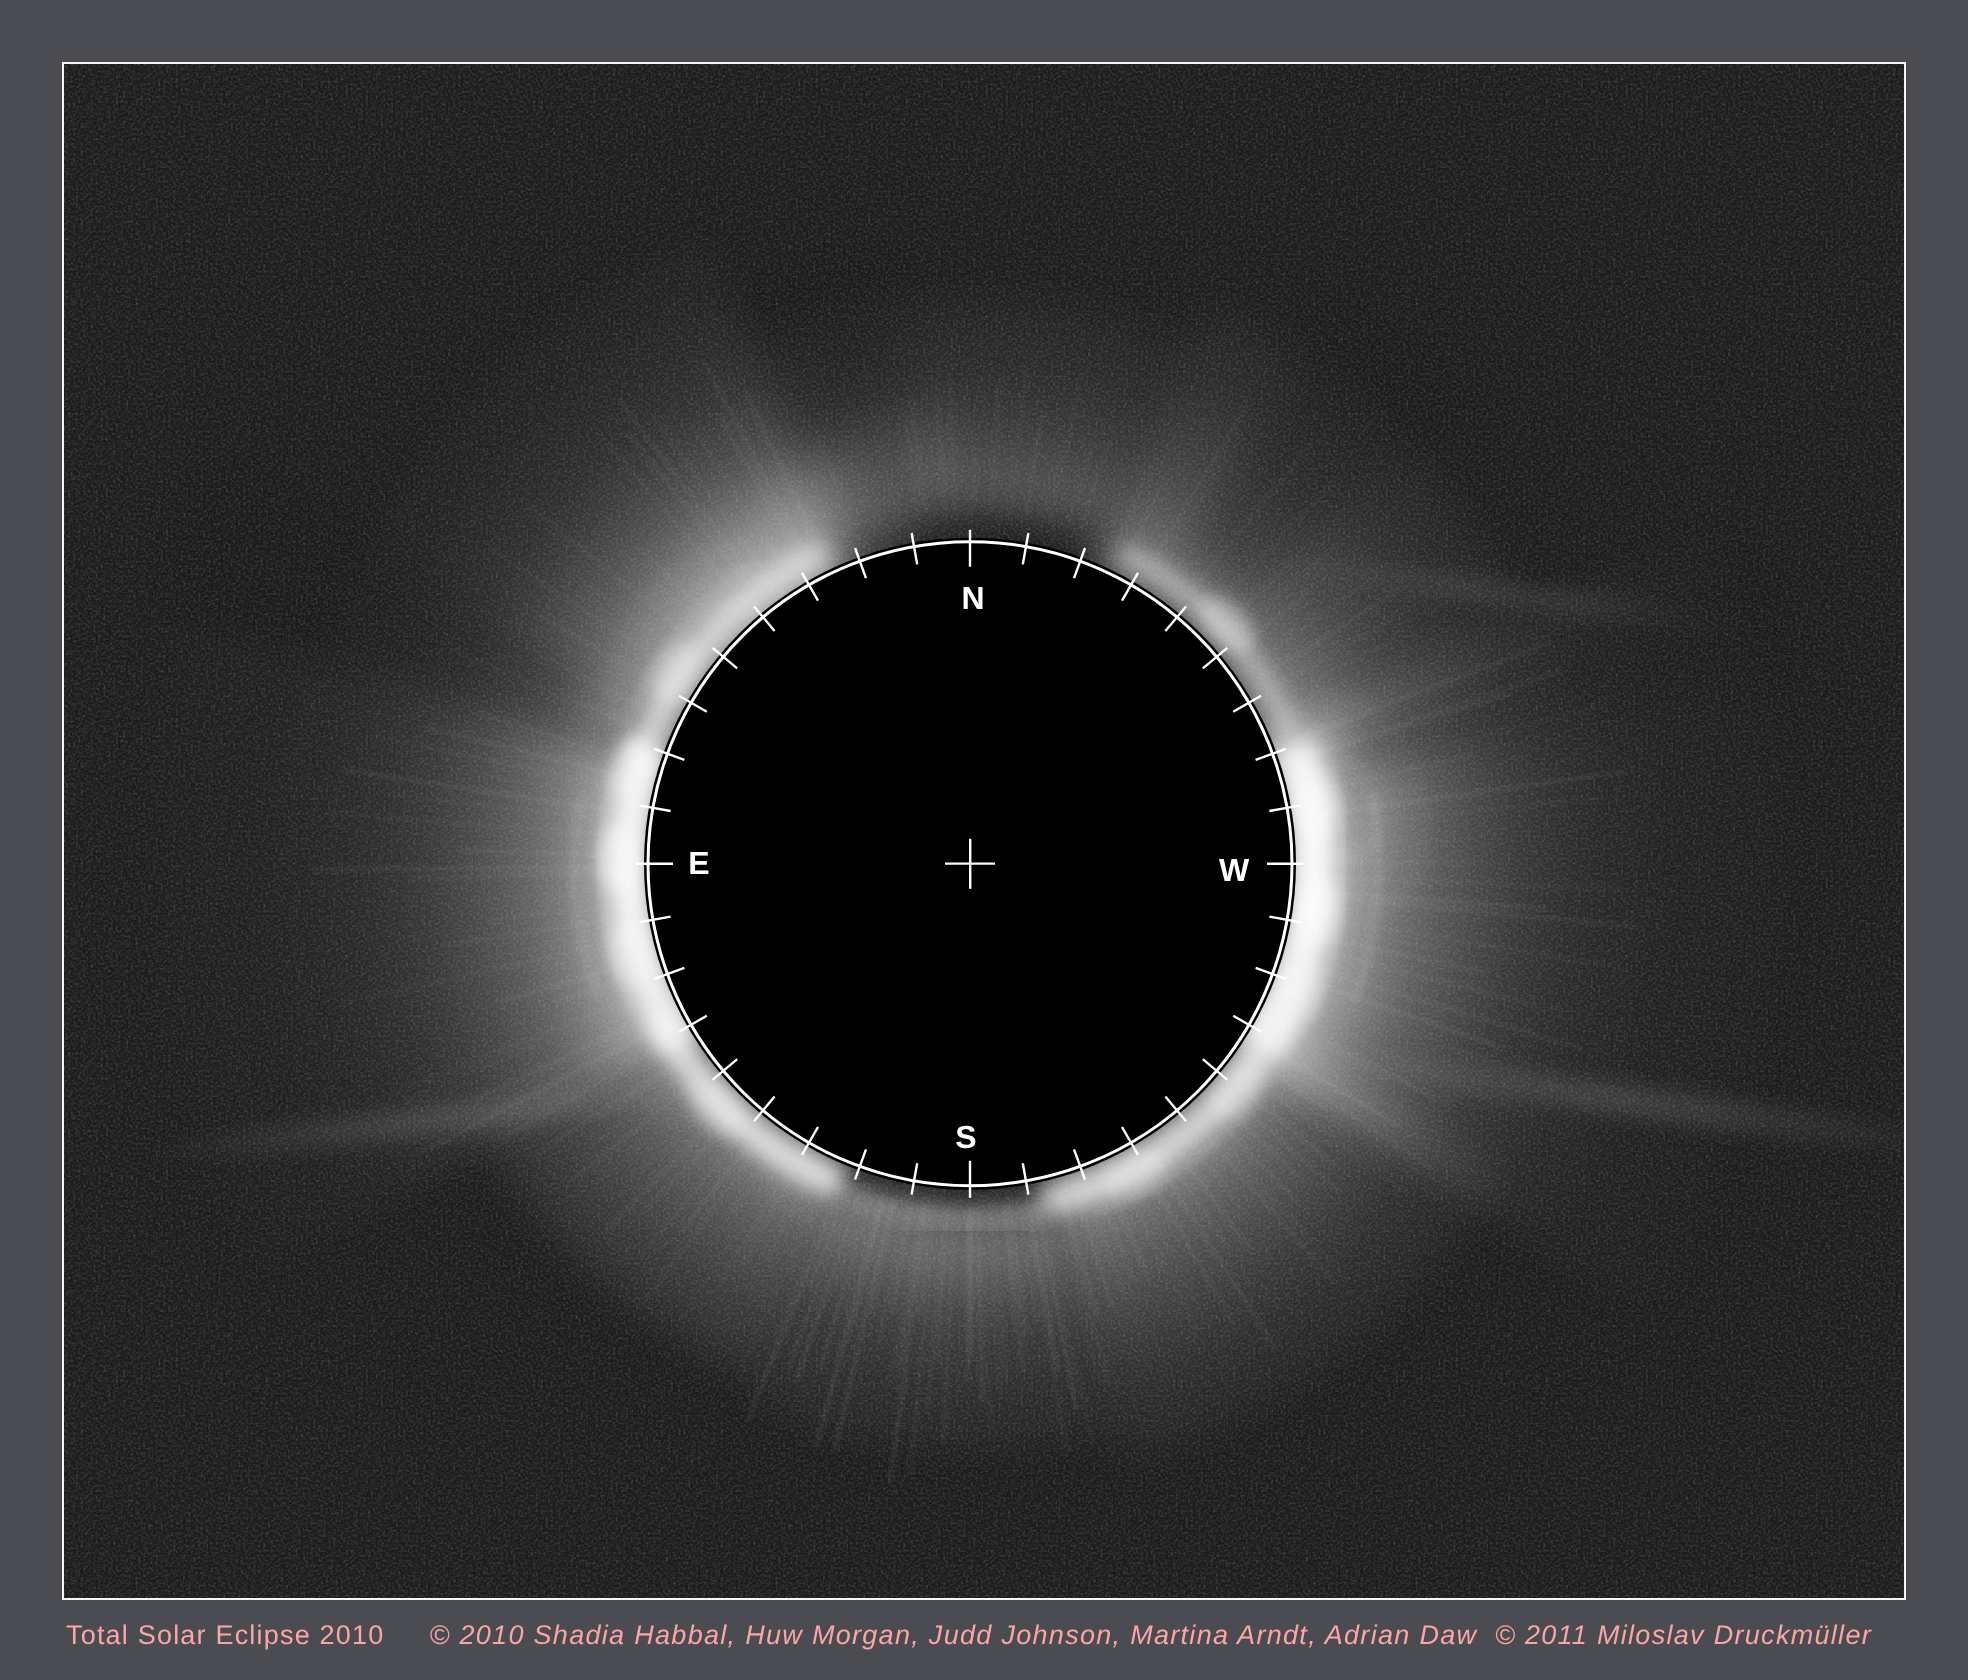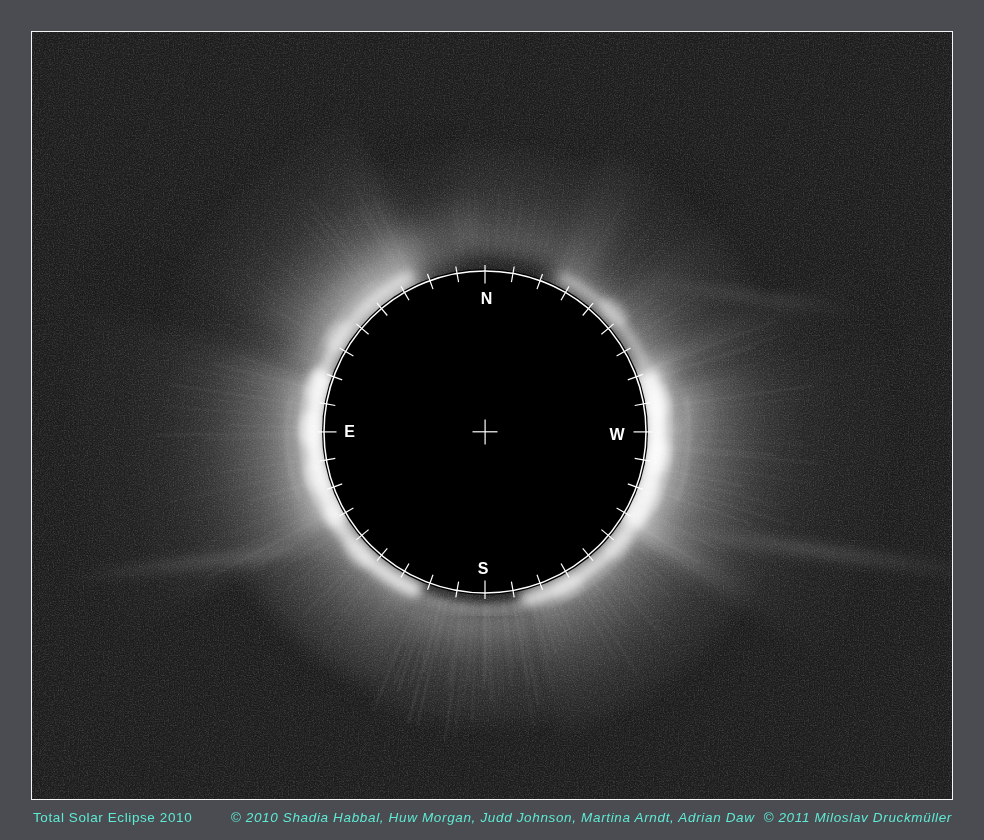--- a/index.html
+++ b/index.html
@@ -1,23 +1,23 @@
 <!DOCTYPE html>
 <html><head>
 <meta charset="utf-8">
 <style>
   html,body{margin:0;padding:0;}
   body{width:984px;height:840px;background:#4a4c51;overflow:hidden;position:relative;
        font-family:"Liberation Sans", sans-serif;}
   #frame{position:absolute;left:31px;top:31px;width:920px;height:767px;
          border:1.5px solid #f5f5f5;background:#1c1c1c;}
   #cap{position:absolute;left:33px;right:31px;top:810px;height:20px;
-       color:#5eead4;font-size:13.5px;}
+       color:#fca5a5;font-size:13.5px;}
   #cap .l{position:absolute;left:0;top:0;letter-spacing:0.6px;}
-  #cap .r{position:absolute;right:1px;top:0;font-style:italic;letter-spacing:0.65px;}
+  #cap .r{position:absolute;right:17px;top:0;font-style:italic;letter-spacing:0.65px;}
 </style>
 </head>
 <body>
 <div id="frame">
 <svg width="920" height="767" viewBox="0 0 920 767">
   <defs>
     <radialGradient id="corE" gradientUnits="userSpaceOnUse" cx="453.0" cy="399.9" r="420">
       <stop offset="0.39" stop-color="#ffffff" stop-opacity="0.88"></stop>
       <stop offset="0.44" stop-color="#f2f2f2" stop-opacity="0.68"></stop>
       <stop offset="0.476" stop-color="#e6e6e6" stop-opacity="0.52"></stop>

